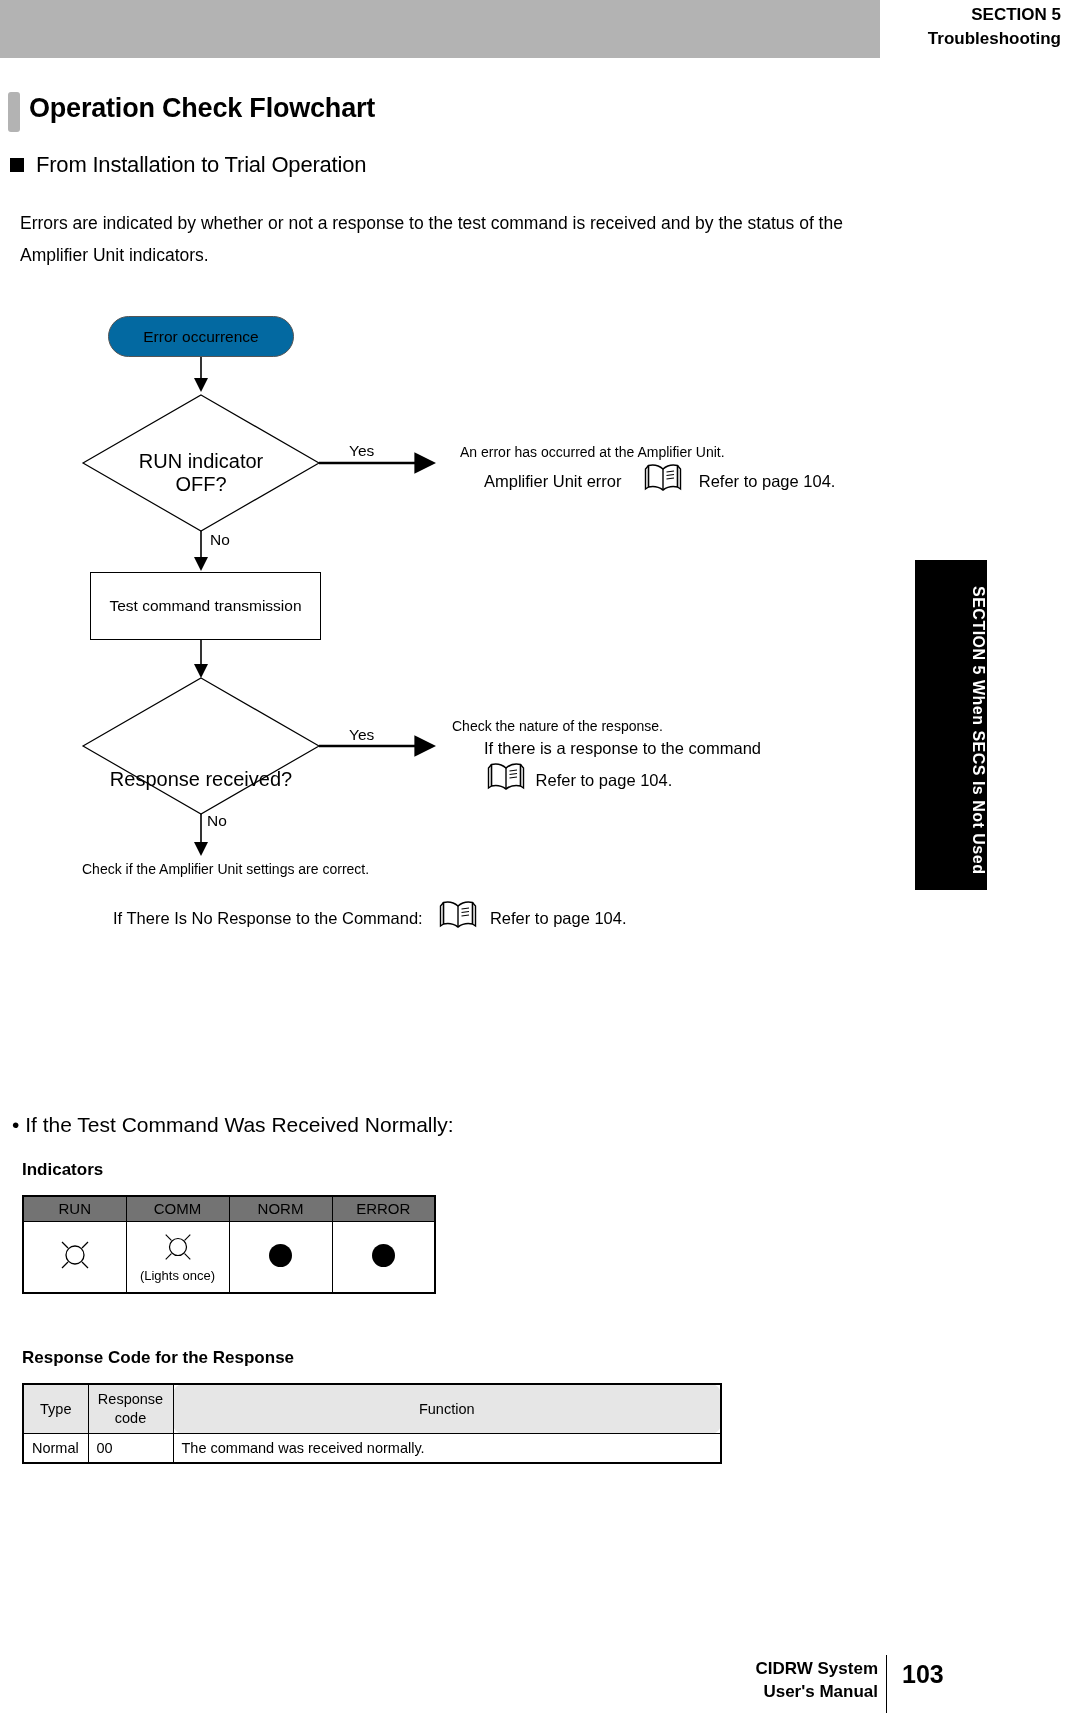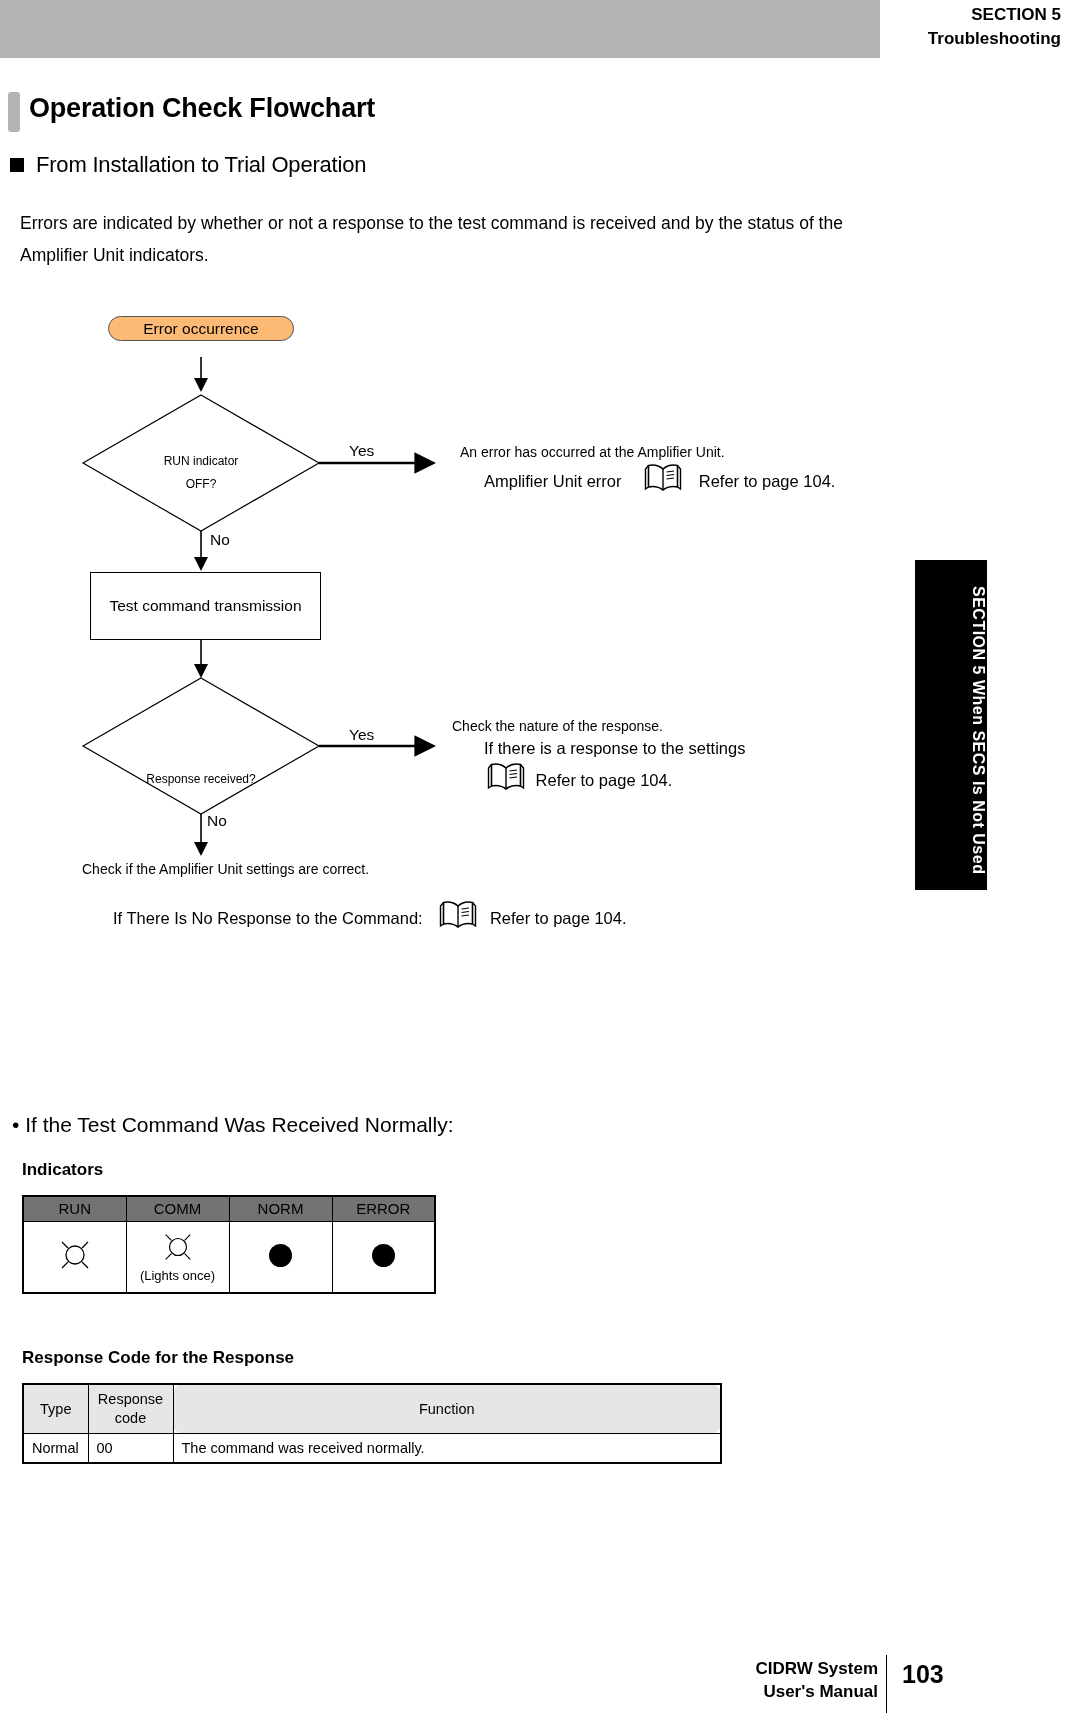--- a/index.html
+++ b/index.html
@@ -96,39 +96,39 @@
     line-height: 32px;
   }
   .node-text {
     font-size: 15.5px;
     line-height: 22px;
     text-align: center;
   }
   #n-start {
     position: absolute;
     left: 108px; top: 316px;
-    width: 186px; height: 25px;
+    width: 186px; height: 41px;
     border: 1.4px solid #555;
     border-radius: 21px;
     display: flex; align-items: center; justify-content: center;
-    background: #fdba74;
+    background: #0369a1;
   }
   #n-process {
     position: absolute;
     left: 90px; top: 572px;
     width: 231px; height: 68px;
     border: 1.6px solid #000;
     display: flex; align-items: center; justify-content: center;
     background: #fff;
   }
   .diamond-label {
     position: absolute;
     width: 100%;
     text-align: center;
-    font-size: 12px;
+    font-size: 20px;
     line-height: 23px;
     pointer-events: none;
   }
 
   
   .edge-label {
     position: absolute;
     font-size: 15.5px;
   }
 
@@ -328,21 +328,21 @@
         <line x1="22.5" y1="12.5" x2="30" y2="11.5" stroke="#000" stroke-width="1.1"></line>
         <line x1="22.5" y1="16" x2="30" y2="15" stroke="#000" stroke-width="1.1"></line>
         <path d="M4.5,2.5 L1.5,6 L1.5,26 L4.5,24" fill="none" stroke="#000" stroke-width="1.4"></path>
         <path d="M33.5,2.5 L36.5,6 L36.5,26 L33.5,24" fill="none" stroke="#000" stroke-width="1.4"></path>
       </svg>
     </span>
     <span>Refer to page 104.</span>
   </div>
 
   <div class="ann" style="left:452px; top:715px;">Check the nature of the response.</div>
-  <div class="ann-lg" style="left:484px; top:736px;">If there is a response to the settings</div>
+  <div class="ann-lg" style="left:484px; top:736px;">If there is a response to the command</div>
   <div class="ann-lg" style="left:487px; top:762px;">
     <span class="book-icon" style="margin-right:6px;">
       <svg width="38" height="30" viewBox="0 0 38 30">
         <path d="M19,6 C15,2.5 9,1.5 4.5,2.5 L4.5,24 C9,23 15,24 19,27 C23,24 29,23 33.5,24 L33.5,2.5 C29,1.5 23,2.5 19,6 Z" fill="#fff" stroke="#000" stroke-width="1.6" stroke-linejoin="round"></path>
         <line x1="19" y1="6" x2="19" y2="27" stroke="#000" stroke-width="1.4"></line>
         <line x1="22.5" y1="9" x2="30" y2="8" stroke="#000" stroke-width="1.1"></line>
         <line x1="22.5" y1="12.5" x2="30" y2="11.5" stroke="#000" stroke-width="1.1"></line>
         <line x1="22.5" y1="16" x2="30" y2="15" stroke="#000" stroke-width="1.1"></line>
         <path d="M4.5,2.5 L1.5,6 L1.5,26 L4.5,24" fill="none" stroke="#000" stroke-width="1.4"></path>
         <path d="M33.5,2.5 L36.5,6 L36.5,26 L33.5,24" fill="none" stroke="#000" stroke-width="1.4"></path>

